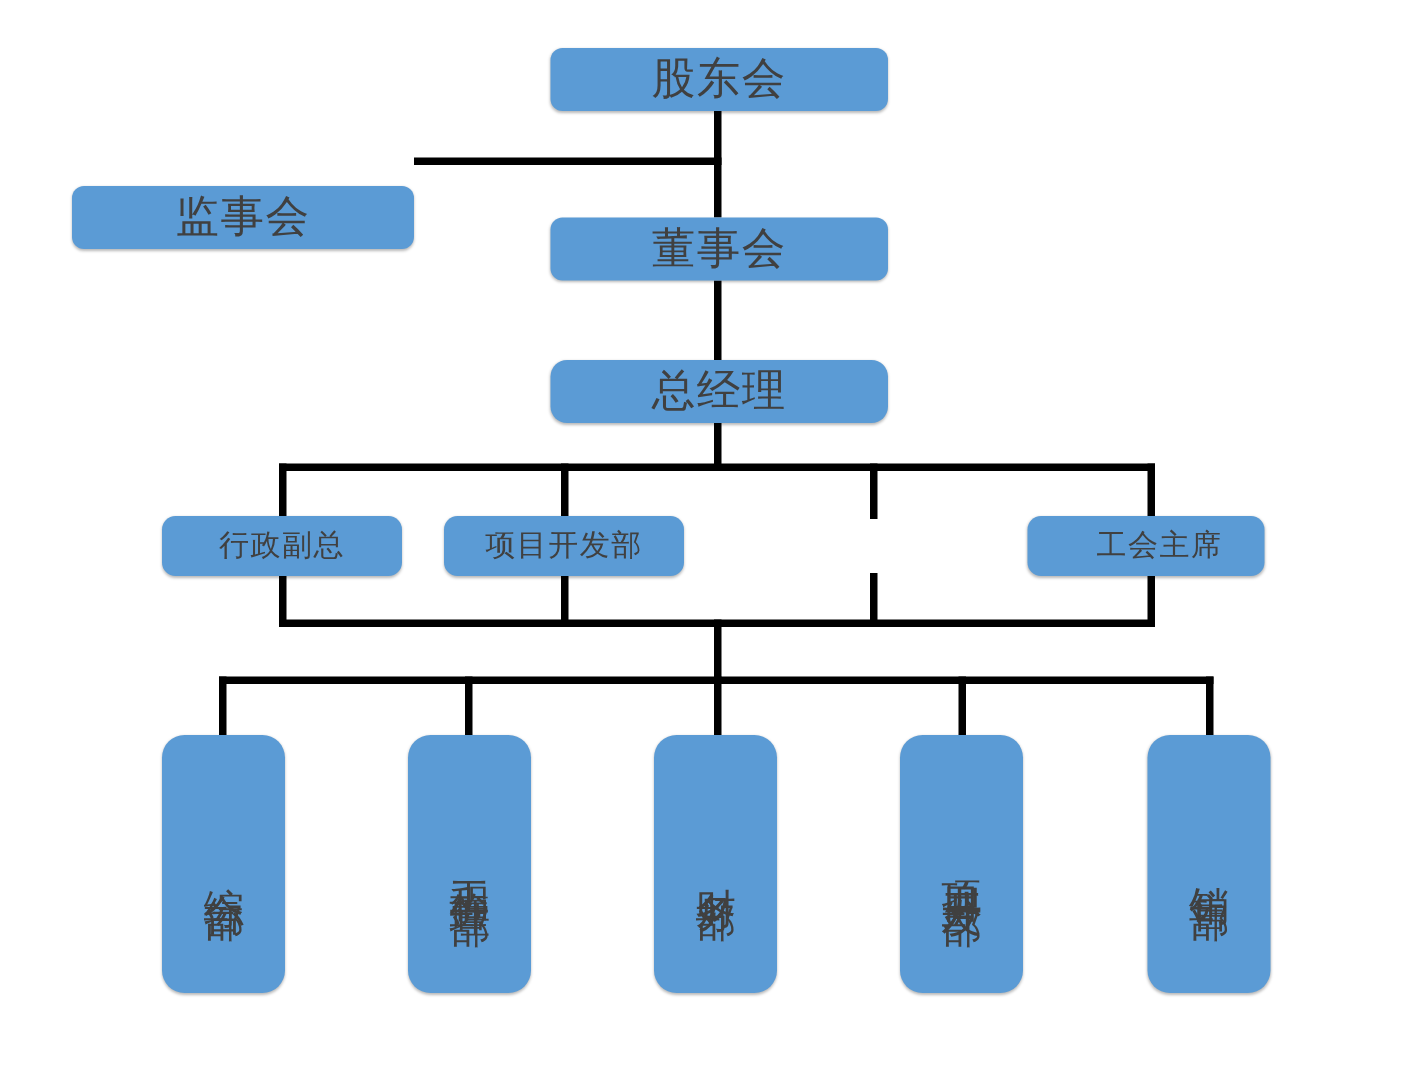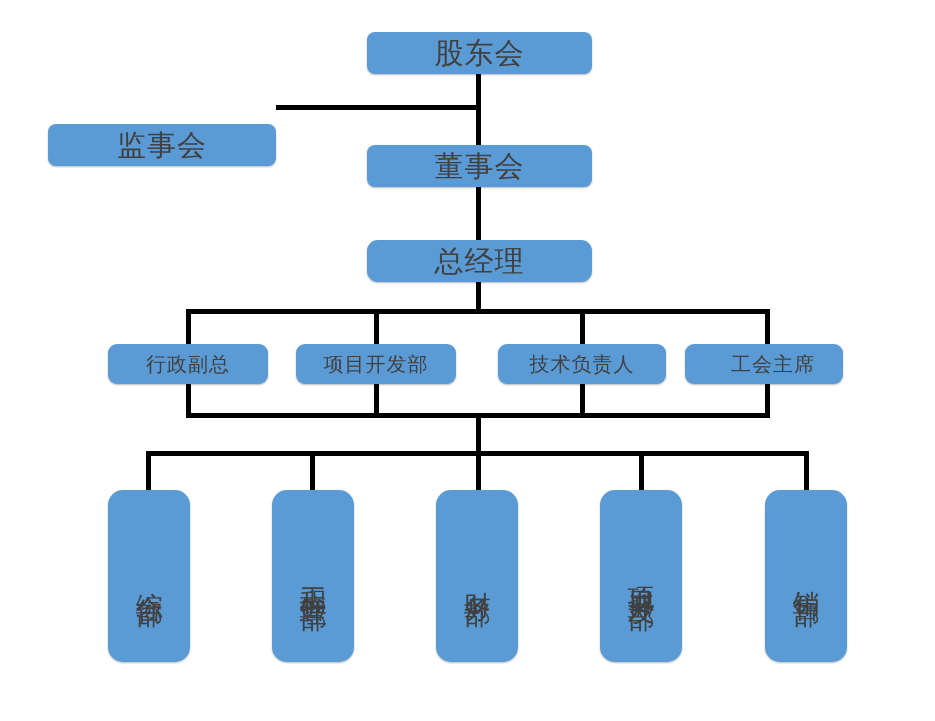--- a/index.html
+++ b/index.html
@@ -118,23 +118,20 @@
   <div class="node h-top" style="left:367px; top:240px; width:225px; height:42px;border-radius:11px;">
     <span class="label">总经理</span>
   </div>
 
   <div class="node vp" style="left:108px; top:344px; width:160px; height:40px;">
     <span class="label">行政副总</span>
   </div>
   <div class="node vp" style="left:296px; top:344px; width:160px; height:40px;">
     <span class="label">项目开发部</span>
   </div>
-  <div class="node vp" style="left:498px; top:344px; width:168px; height:40px;">
-    <span class="label">技术负责人</span>
-  </div>
   <div class="node vp" style="left:685px; top:344px; width:158px; height:40px;padding-left:18px;">
     <span class="label">工会主席</span>
   </div>
 
   <div class="node v" style="left:108px; top:490px; width:82px; height:172px;">
     <span class="label">综合部</span>
   </div>
   <div class="node v" style="left:272px; top:490px; width:82px; height:172px;">
     <span class="label">工程管理部</span>
   </div>

